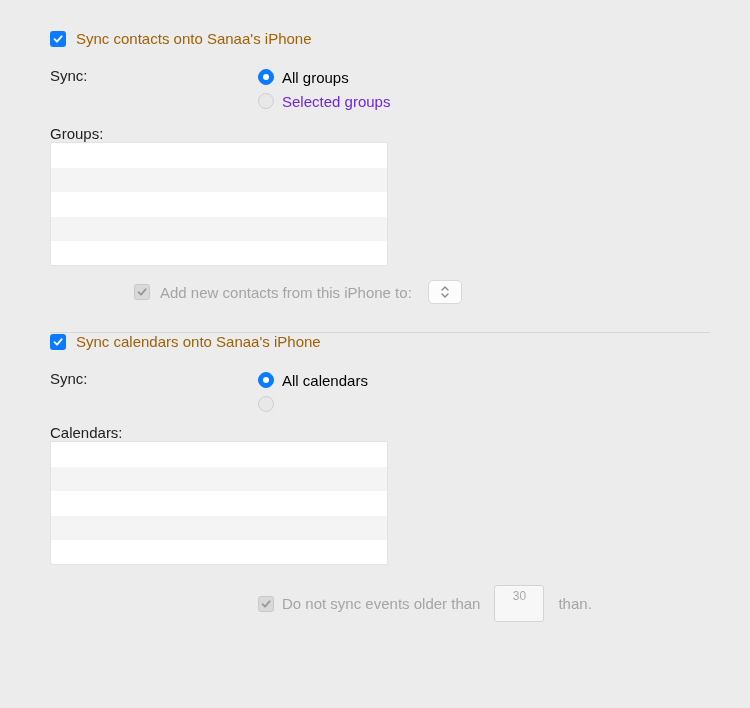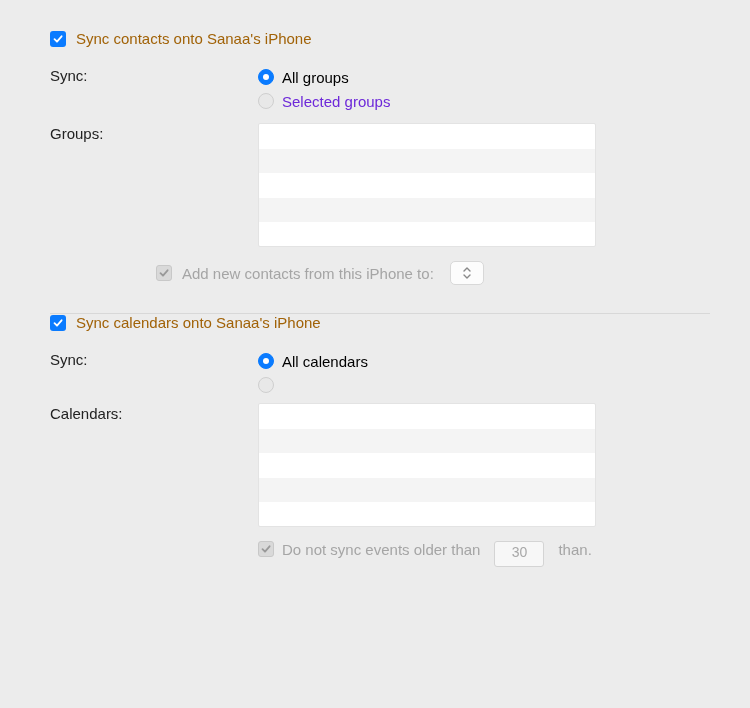--- a/index.html
+++ b/index.html
@@ -106,53 +106,53 @@
     .listbox .stripe {
       height: 24.5px;
     }
     .listbox .stripe:nth-child(even) {
       background: #f4f4f4;
     }
     .sub-row {
       display: flex;
       align-items: center;
       gap: 10px;
-      margin-left: 106px;
+      margin-left: 84px;
       margin-top: 14px;
     }
     .sub-label {
       color: #a5a5a5;
     }
     .popup {
       width: 34px;
       height: 24px;
       background: #fcfcfc;
       border: 1px solid #d8d8d8;
       border-radius: 5px;
       display: inline-flex;
       align-items: center;
       justify-content: center;
       margin-left: 6px;
     }
     .popup svg { display: block; }
     .num-input {
       width: 50px;
-      height: 26px;
+      height: 37px;
       background: #f7f7f7;
       border: 1px solid #d4d4d4;
       border-radius: 3px;
       text-align: center;
-      font-size: 14px;
+      font-size: 12px;
       color: #a8a8a8;
       line-height: 20px;
-      margin: 0 6px;
+      margin: 6px 6px;
     }
     .inline-row {
       display: flex;
-      align-items: flex-start;
+      align-items: center;
       gap: 8px;
       margin-left: 208px;
       margin-top: 14px;
     }
     .inline-row .sub-label { white-space: nowrap; }
   </style>
 </head>
 <body>
 
 <div class="panel">
@@ -174,21 +174,21 @@
           <span class="radio selected"></span>
           <span class="radio-label">All groups</span>
         </div>
         <div class="radio-line">
           <span class="radio disabled"></span>
           <span class="radio-label disabled">Selected groups</span>
         </div>
       </div>
     </div>
 
-    <div class="row" style="margin-top:10px;">
+    <div class="row" style="margin-top:10px;flex-direction:column;">
       <div class="row-label">Groups:</div>
       <div class="row-content">
         <div class="listbox">
           <div class="stripe"></div>
             <div class="stripe"></div>
             <div class="stripe"></div>
             <div class="stripe"></div>
             <div class="stripe"></div>
         </div>
       </div>
@@ -226,21 +226,21 @@
         <div class="radio-line">
           <span class="radio selected"></span>
           <span class="radio-label">All calendars</span>
         </div>
         <div class="radio-line">
           <span class="radio disabled"></span>
         </div>
       </div>
     </div>
 
-    <div class="row" style="margin-top:2px;">
+    <div class="row" style="margin-top:2px;flex-direction:column;">
       <div class="row-label">Calendars:</div>
       <div class="row-content">
         <div class="listbox">
           <div class="stripe"></div>
             <div class="stripe"></div>
             <div class="stripe"></div>
             <div class="stripe"></div>
             <div class="stripe"></div>
         </div>
       </div>

